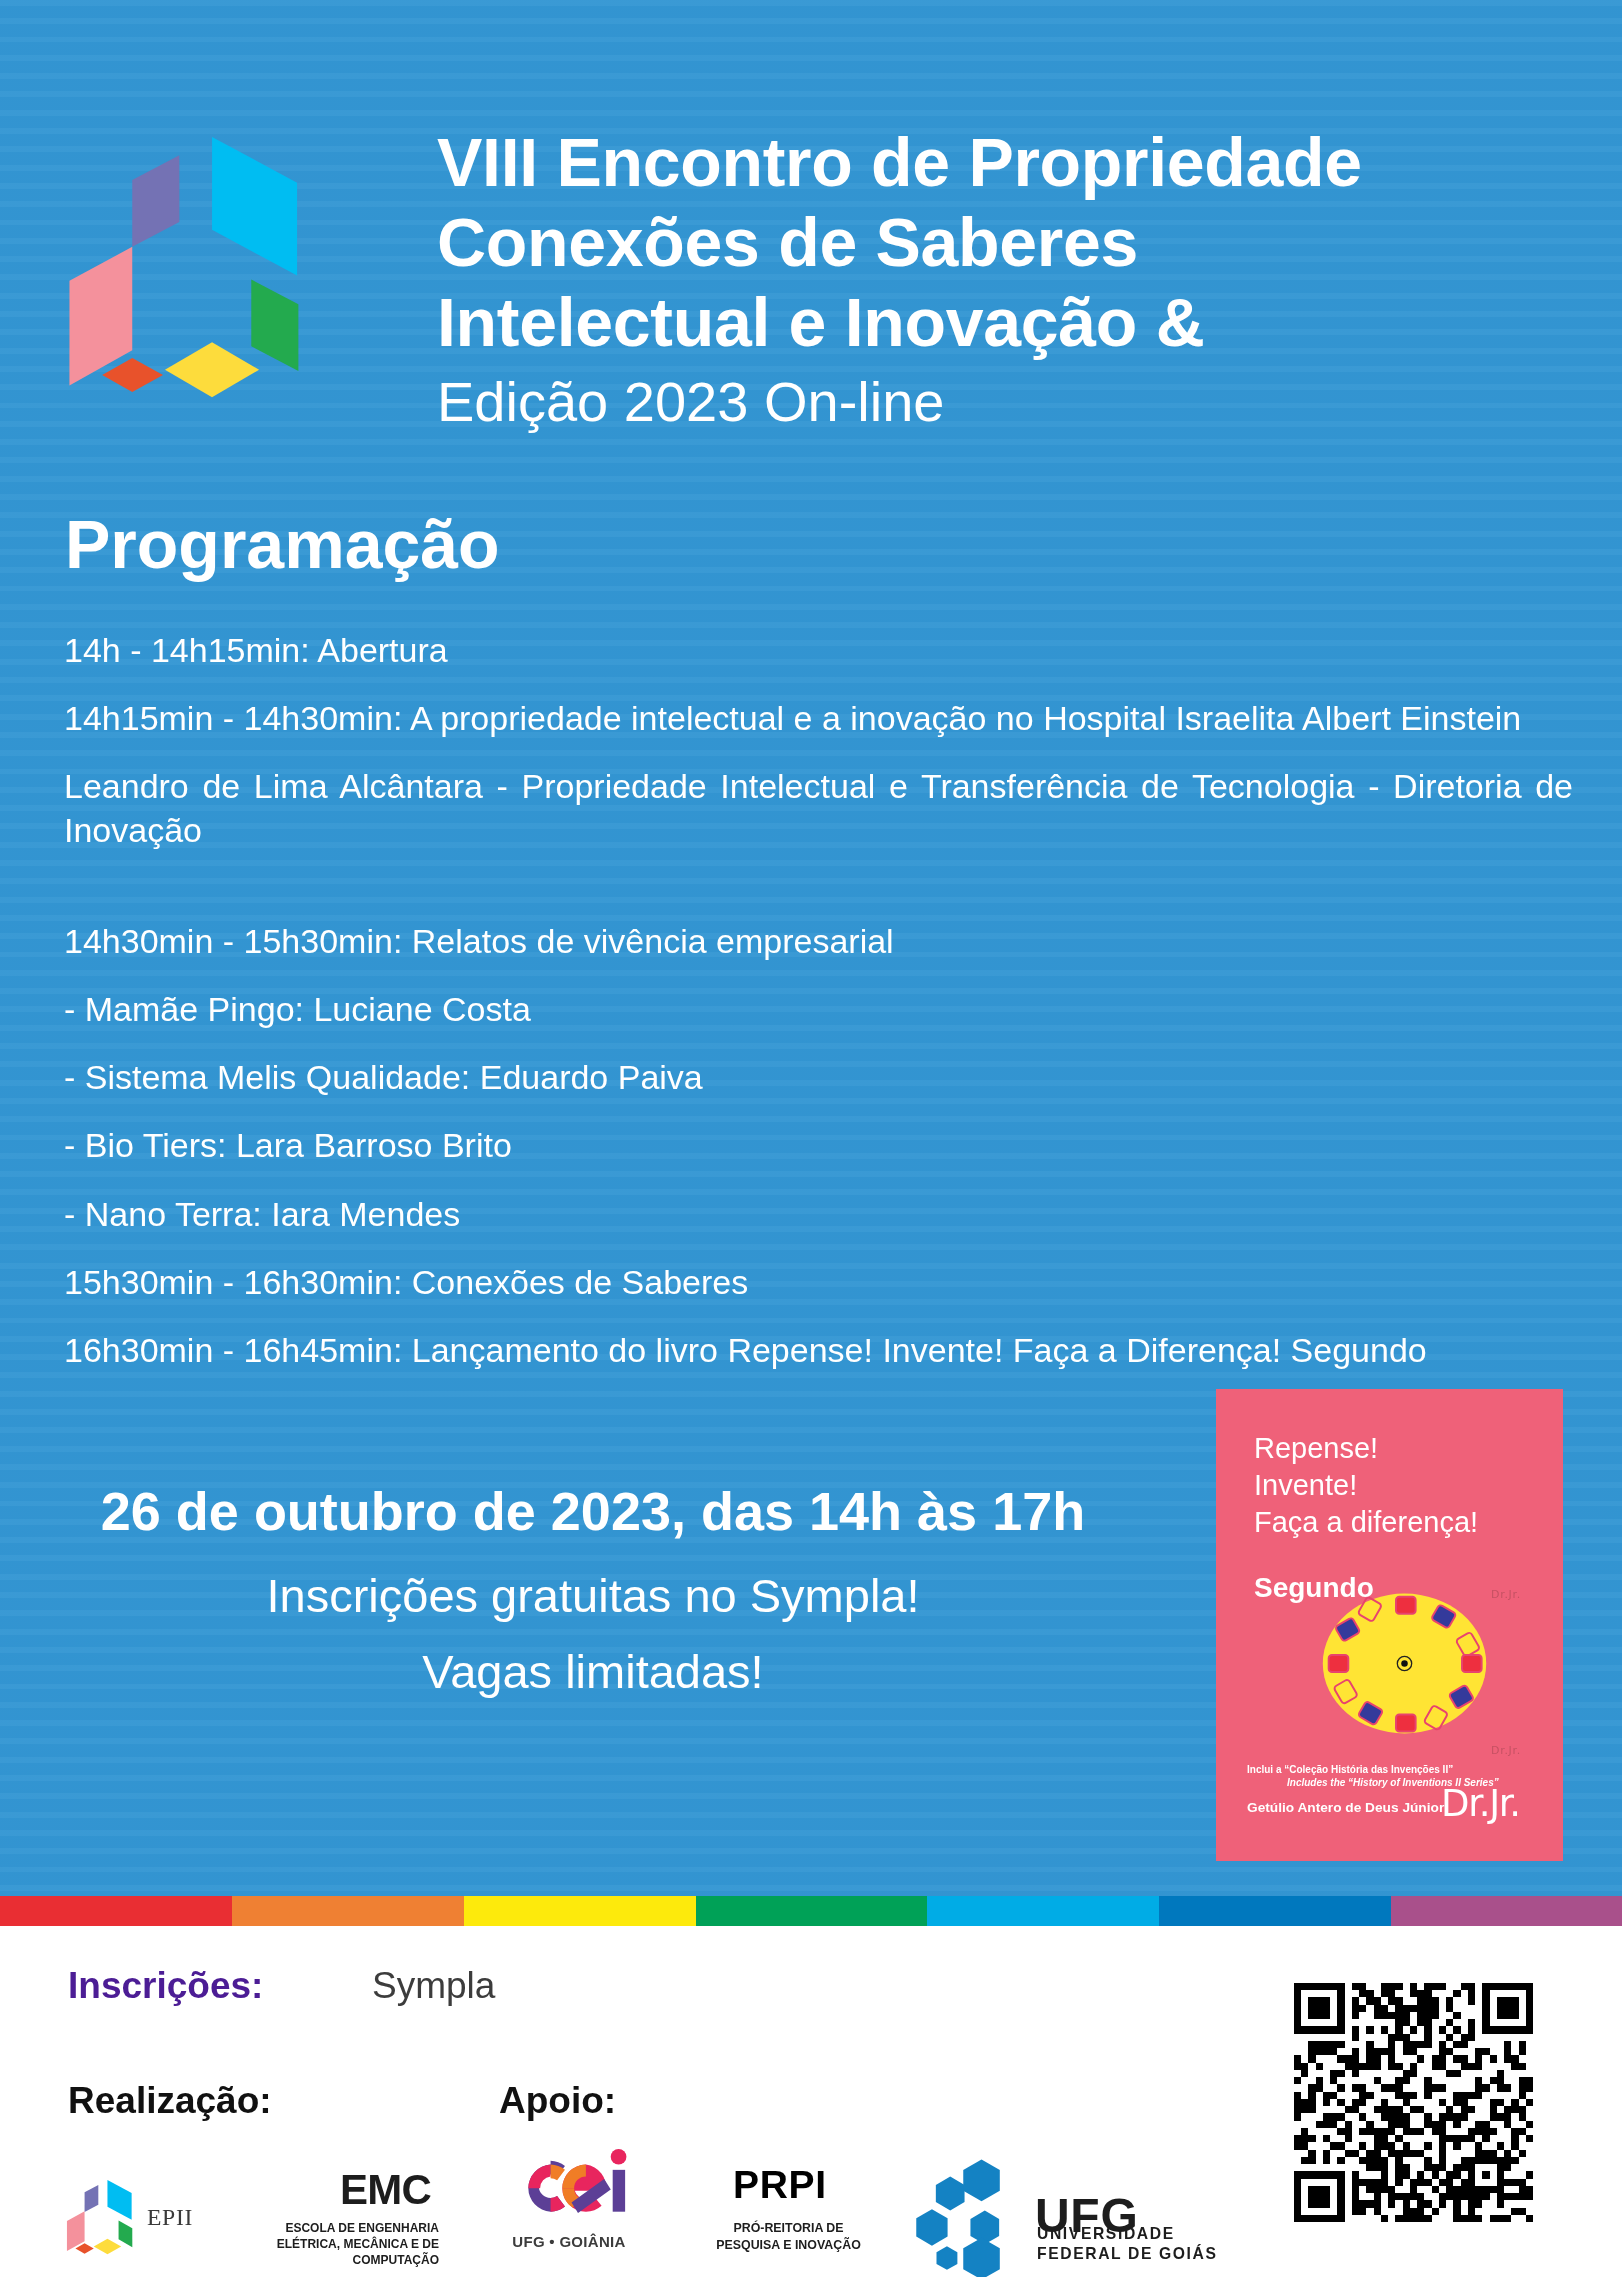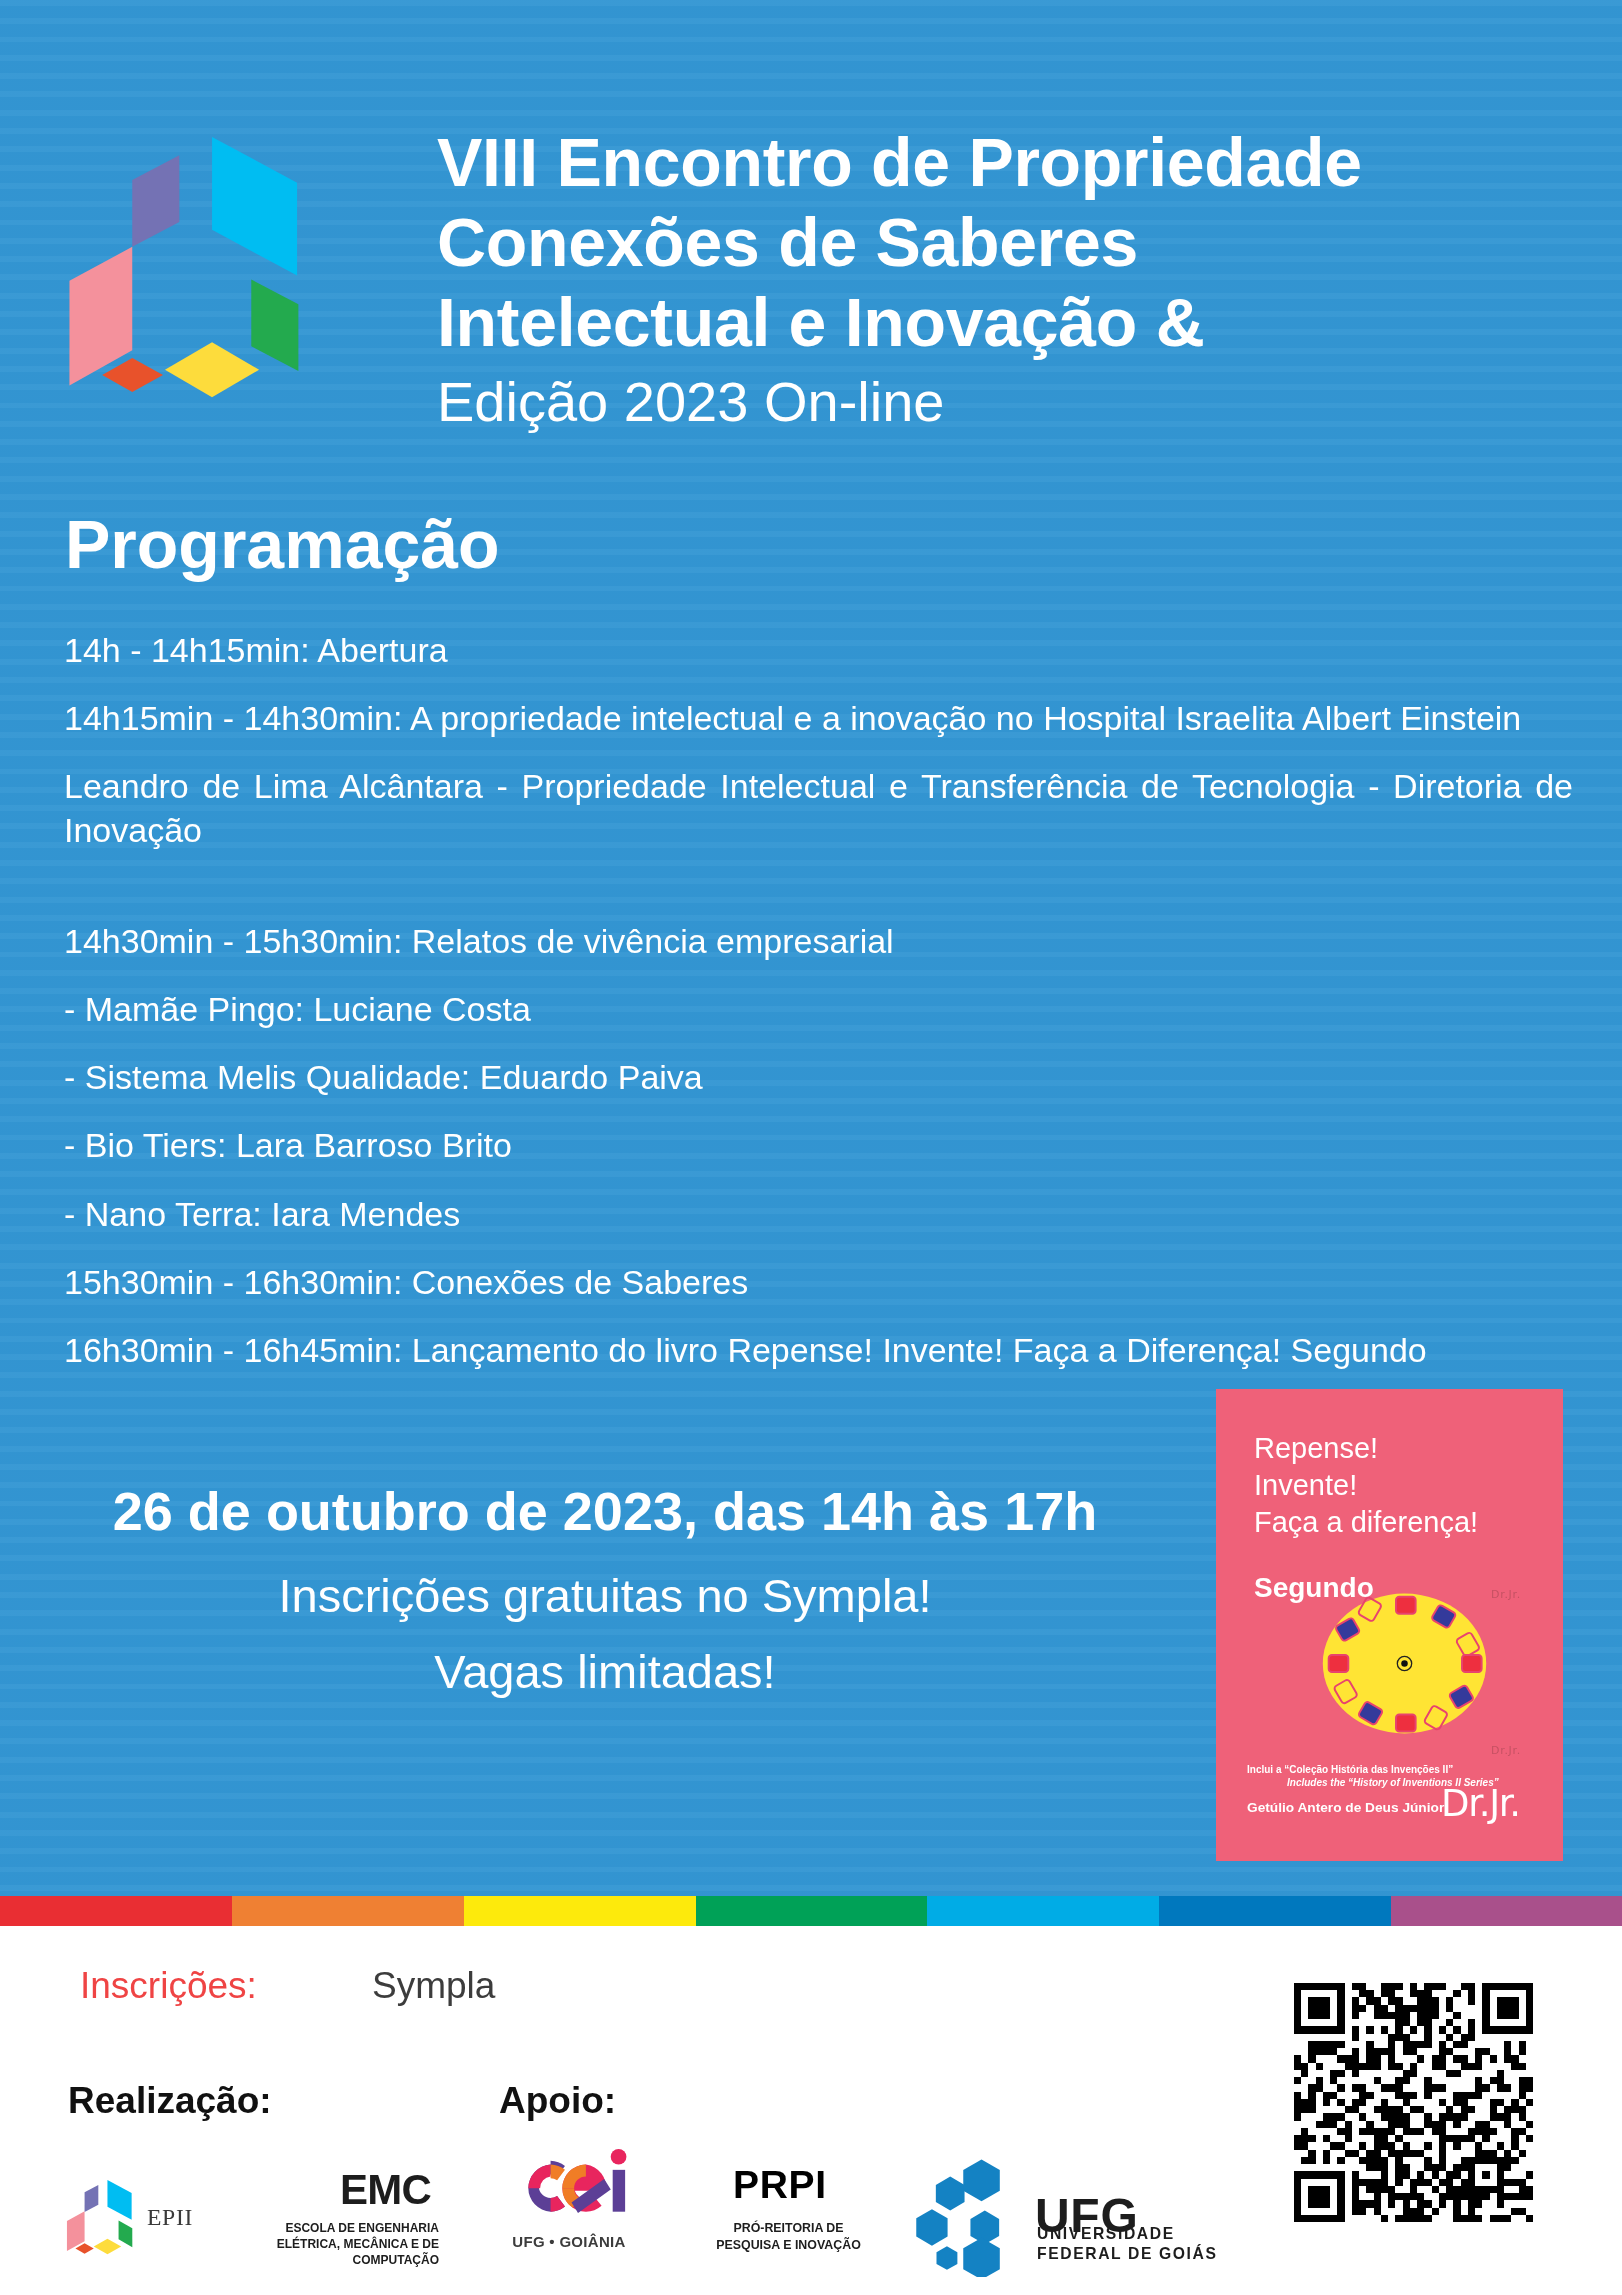--- a/index.html
+++ b/index.html
@@ -93,21 +93,21 @@
   .sched-item.justified { text-align:justify; }
   .sched-item.justified::after {
     content:"";
     display:inline-block;
     width:100%;
   }
 
   
   .cta {
     position:absolute;
-    left:16px; top:1479px;
+    left:4px; top:1479px;
     width:1178px;
     text-align:center;
     color:#ffffff;
   }
   .cta-date {
     font-size:54px;
     font-weight:bold;
     line-height:1.2;
     margin-bottom:23.6px;
   }
@@ -207,22 +207,22 @@
 
   
   .footer {
     position:absolute;
     left:0; top:1926px;
     width:1623px; height:369px;
     background:#ffffff;
   }
   .f-insc-label {
     position:absolute;
-    left:80px; top:1965px;
-    font-size:37px; font-weight:normal; color:#ef4444;
+    left:68px; top:1965px;
+    font-size:37px; font-weight:bold; color:#4c1d95;
   }
   .f-insc-value {
     position:absolute;
     left:372px; top:1965px;
     font-size:37px; font-weight:400; color:#3c3c3c;
   }
   .f-real-label {
     position:absolute;
     left:68px; top:2080px;
     font-size:37px; font-weight:bold; color:#111111;

